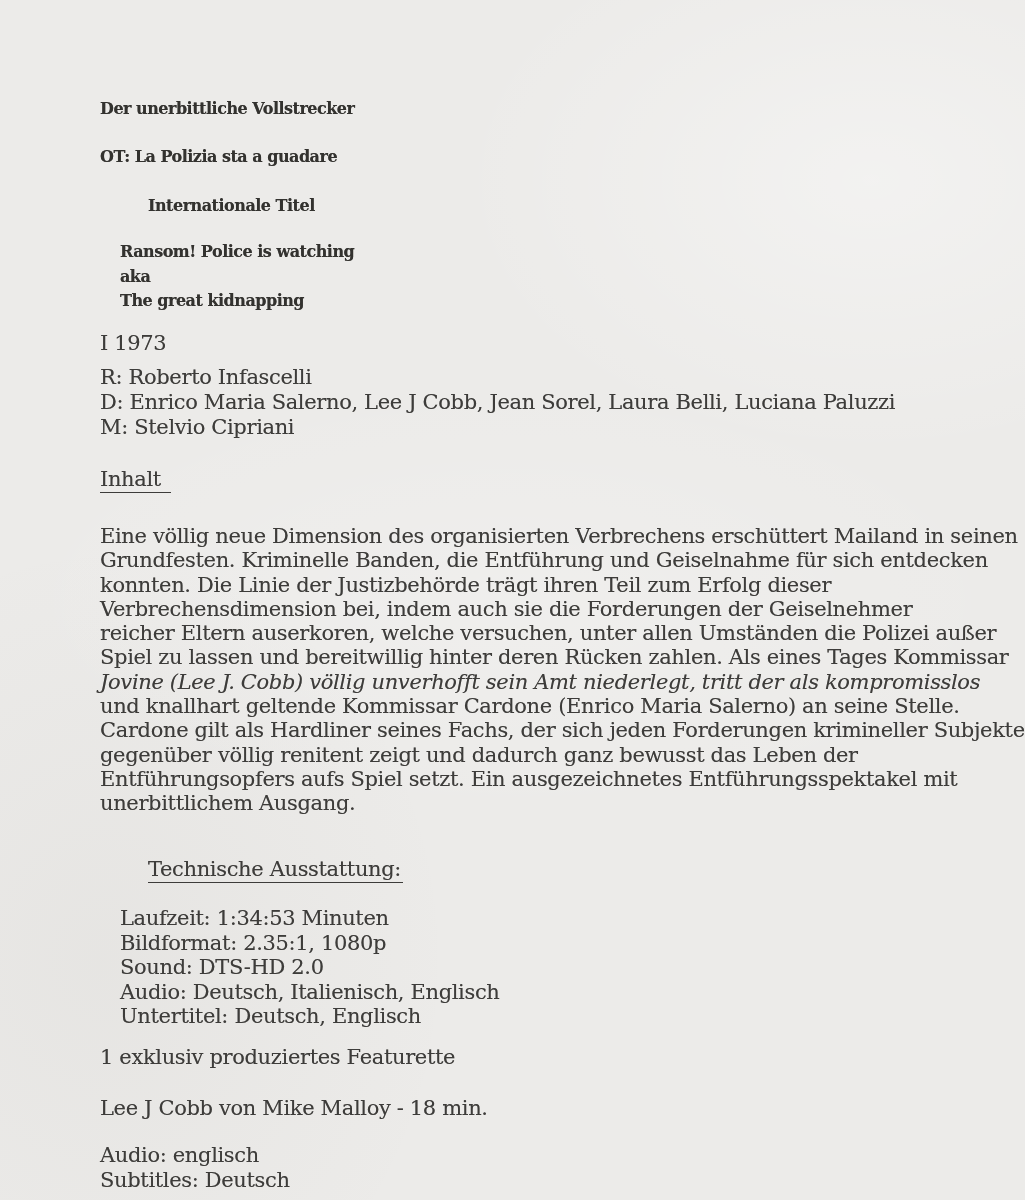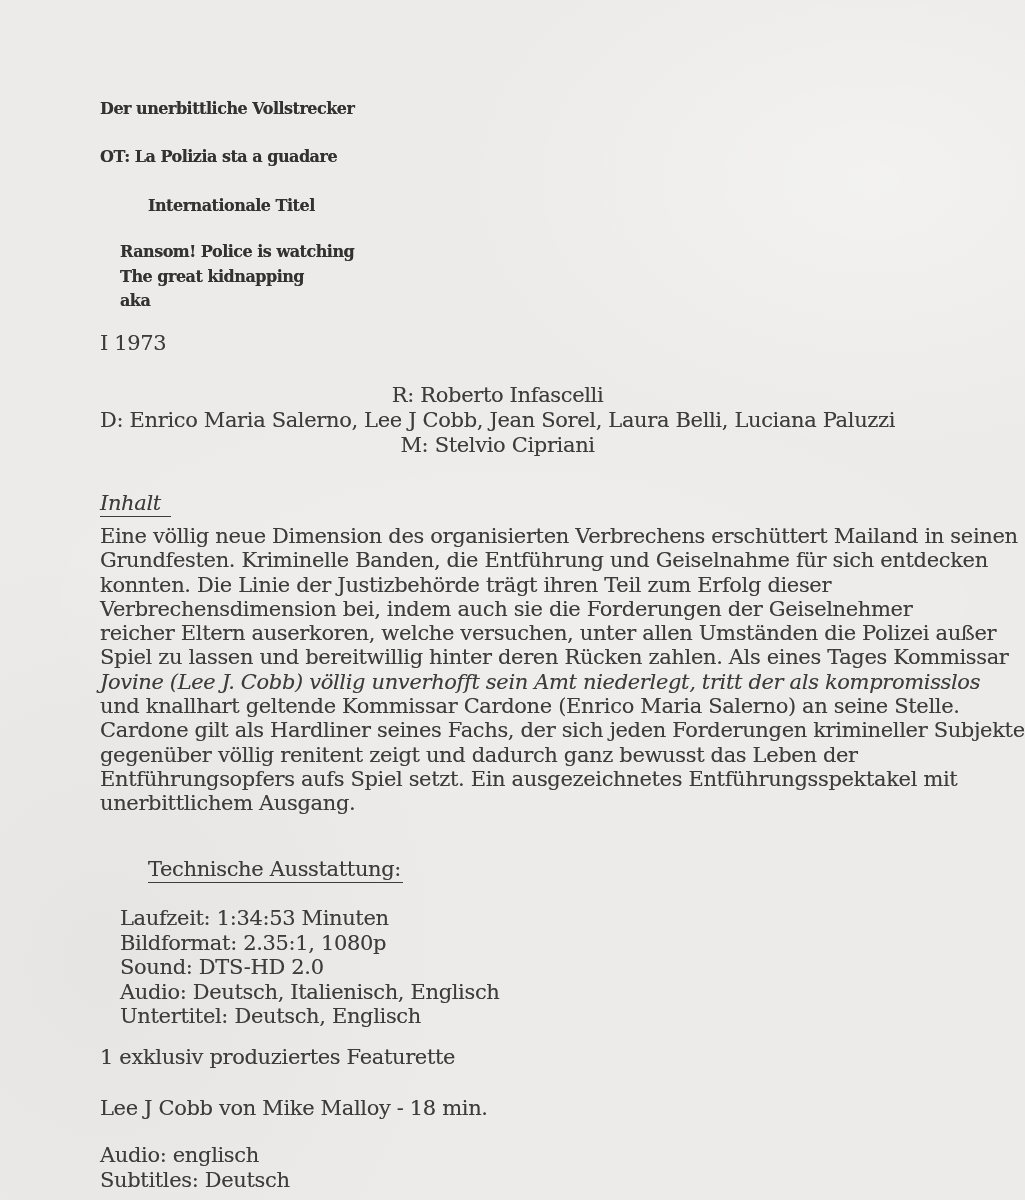--- a/index.html
+++ b/index.html
@@ -52,33 +52,33 @@
 <div class="page">
 
   <div class="abs h-bold" style="top:99px;">Der unerbittliche Vollstrecker</div>
 
   <div class="abs h-bold" style="top:147px;">OT: La Polizia sta a guadare</div>
 
   <div class="abs h-bold" style="top:196px;margin-left:48px;">Internationale Titel</div>
 
   <div class="abs h-bold lh245" style="top:240px;">
     <div>Ransom! Police is watching</div>
+    <div>aka</div>
     <div>The great kidnapping</div>
-    <div>aka</div>
   </div>
 
   <div class="abs body-txt" style="top:331px;">I 1973</div>
 
-  <div class="abs body-txt lh25" style="top:383px;text-align:center;">
+  <div class="abs body-txt lh25" style="top:365px;">
     <div>R: Roberto Infascelli</div>
     <div>D: Enrico Maria Salerno, Lee J Cobb, Jean Sorel, Laura Belli, Luciana Paluzzi</div>
     <div>M: Stelvio Cipriani</div>
   </div>
 
-  <div class="abs body-txt" style="top:491px;font-style:italic;">
+  <div class="abs body-txt" style="top:467px;">
     <span class="underlined">Inhalt</span>
   </div>
 
   <div class="abs body-txt para" style="top:524px;">
     <div>Eine völlig neue Dimension des organisierten Verbrechens erschüttert Mailand in seinen</div>
     <div>Grundfesten. Kriminelle Banden, die Entführung und Geiselnahme für sich entdecken</div>
     <div>konnten. Die Linie der Justizbehörde trägt ihren Teil zum Erfolg dieser</div>
     <div>Verbrechensdimension bei, indem auch sie die Forderungen der Geiselnehmer</div>
     <div>reicher Eltern auserkoren, welche versuchen, unter allen Umständen die Polizei außer</div>
     <div>Spiel zu lassen und bereitwillig hinter deren Rücken zahlen. Als eines Tages Kommissar</div>

